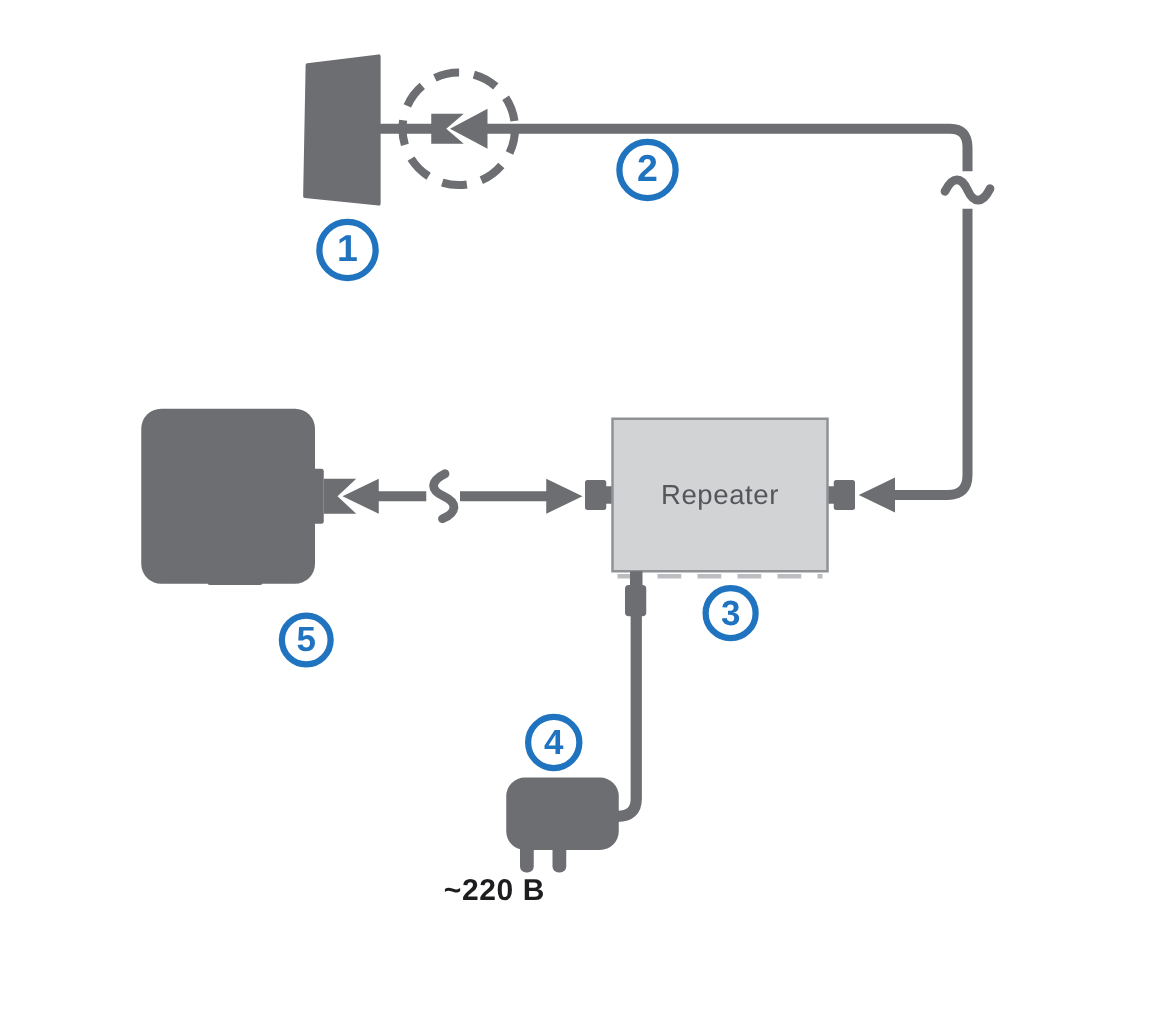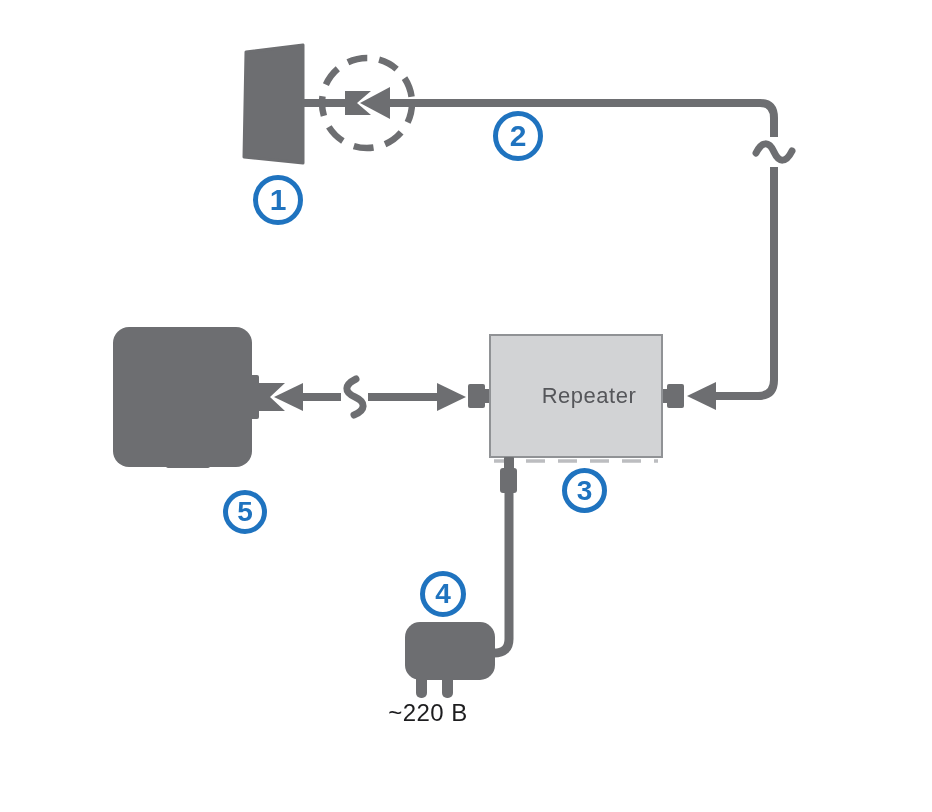--- a/index.html
+++ b/index.html
@@ -52,29 +52,27 @@
   .repeater-label {
     position: absolute;
     left: 490px; top: 335px;
     width: 172px; height: 122px;
     display: flex;
     align-items: center;
     justify-content: center;
     color: var(--repeater-text, #55565a);
     font-size: 22px;
     letter-spacing: 0.5px;
-    padding-left: 13px;
   }
   .voltage-label {
     position: absolute;
     left: 355px; top: 699px;
     width: 146px;
-    text-align: center;
     color: var(--ink, #1d1d1f);
-    font-weight: normal;
+    font-weight: bold;
     font-size: 24px;
     letter-spacing: 0.5px;
   }
 </style>
 </head>
 <body>
 
 <div class="stage">
 
   <svg class="diagram" width="932" height="812" viewBox="0 0 932 812">

